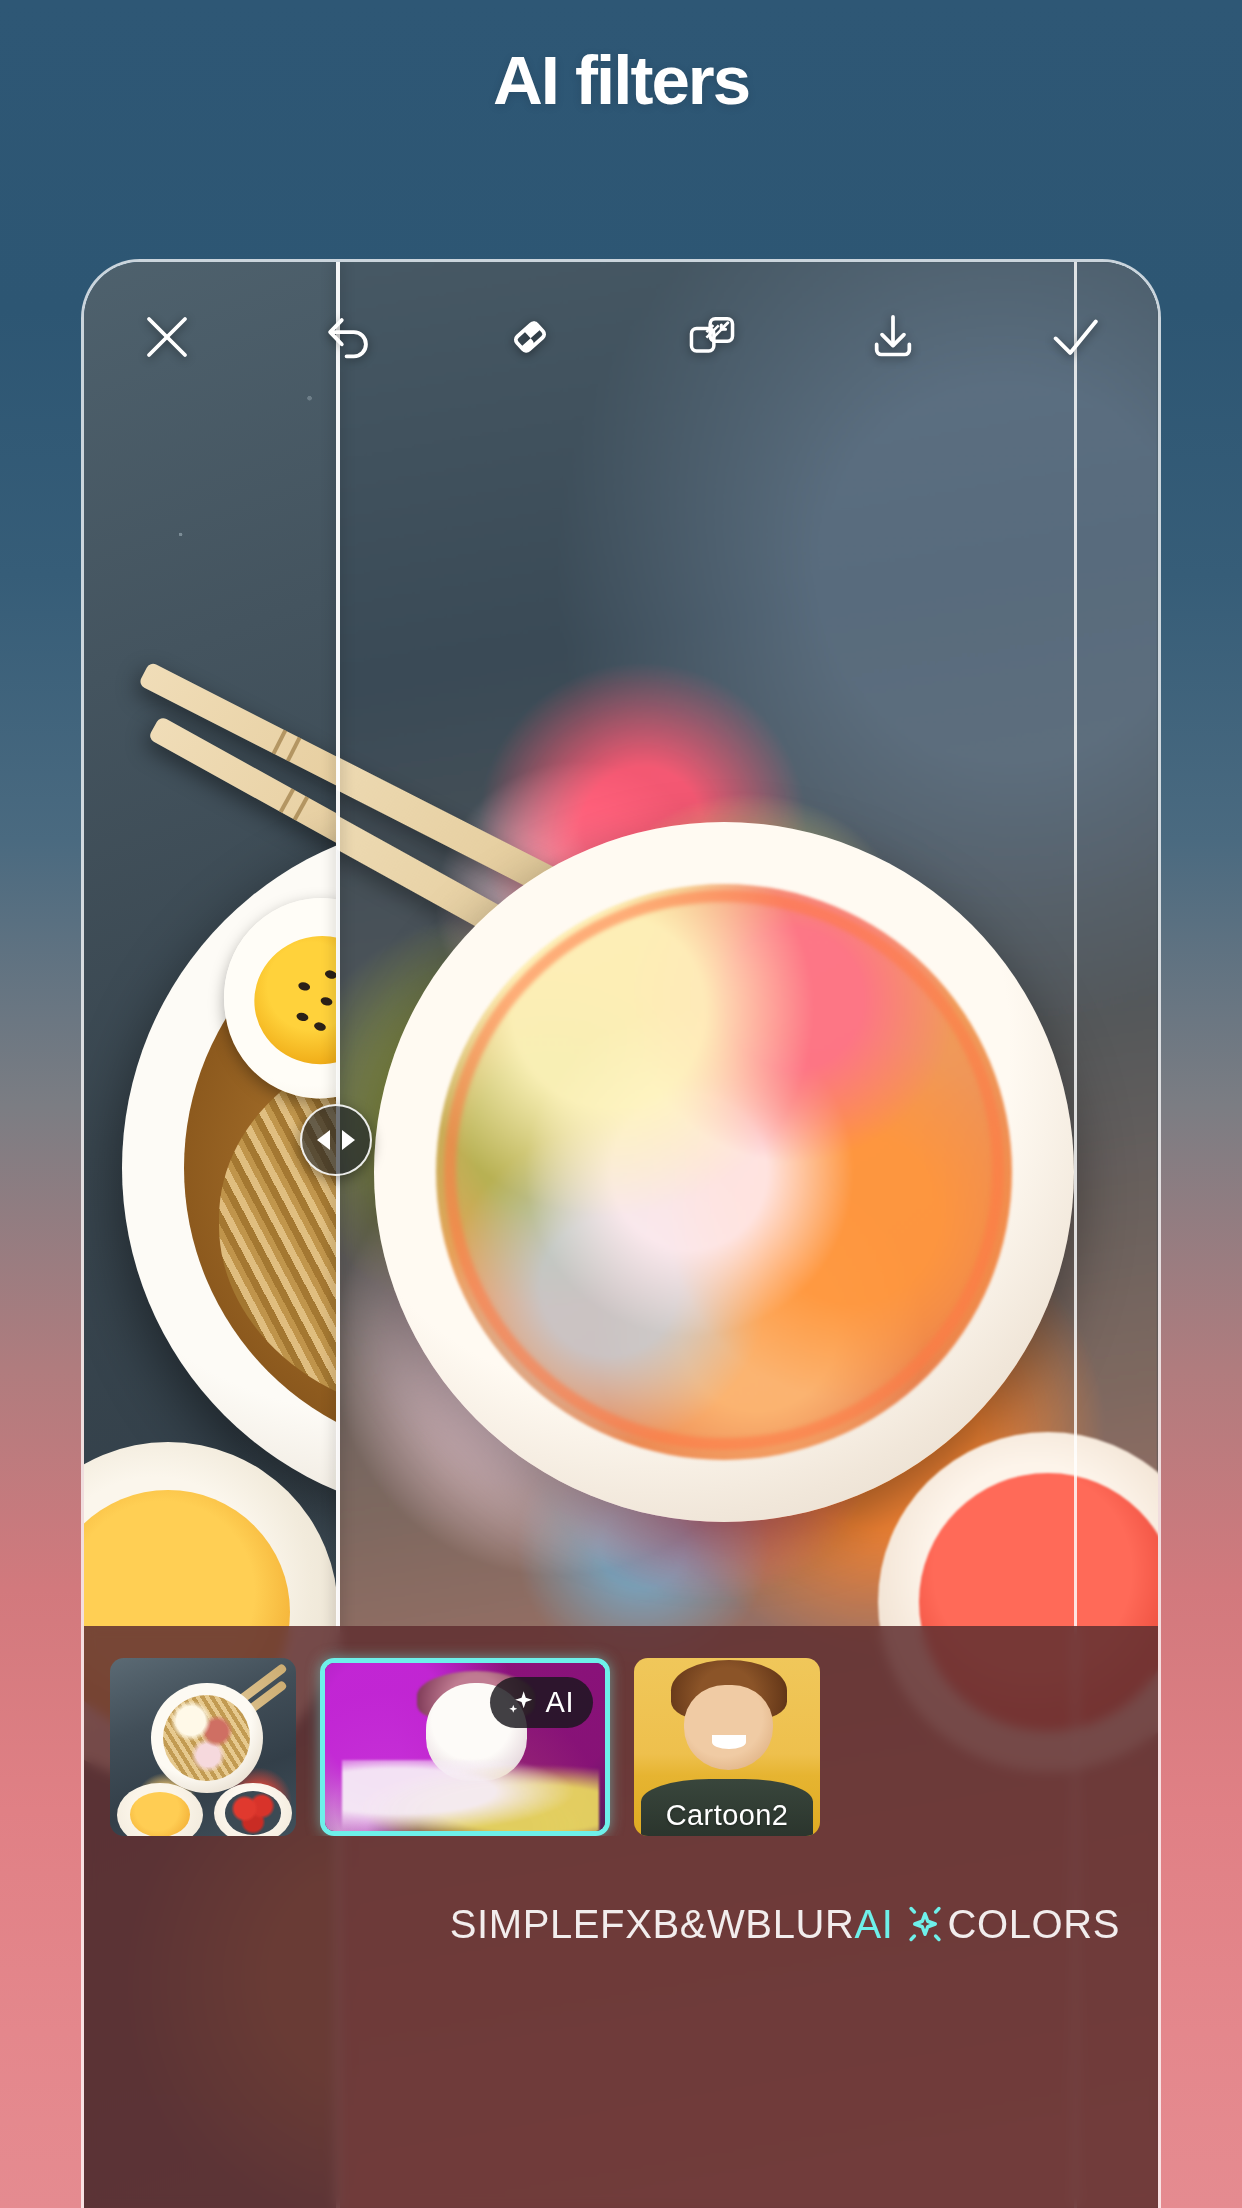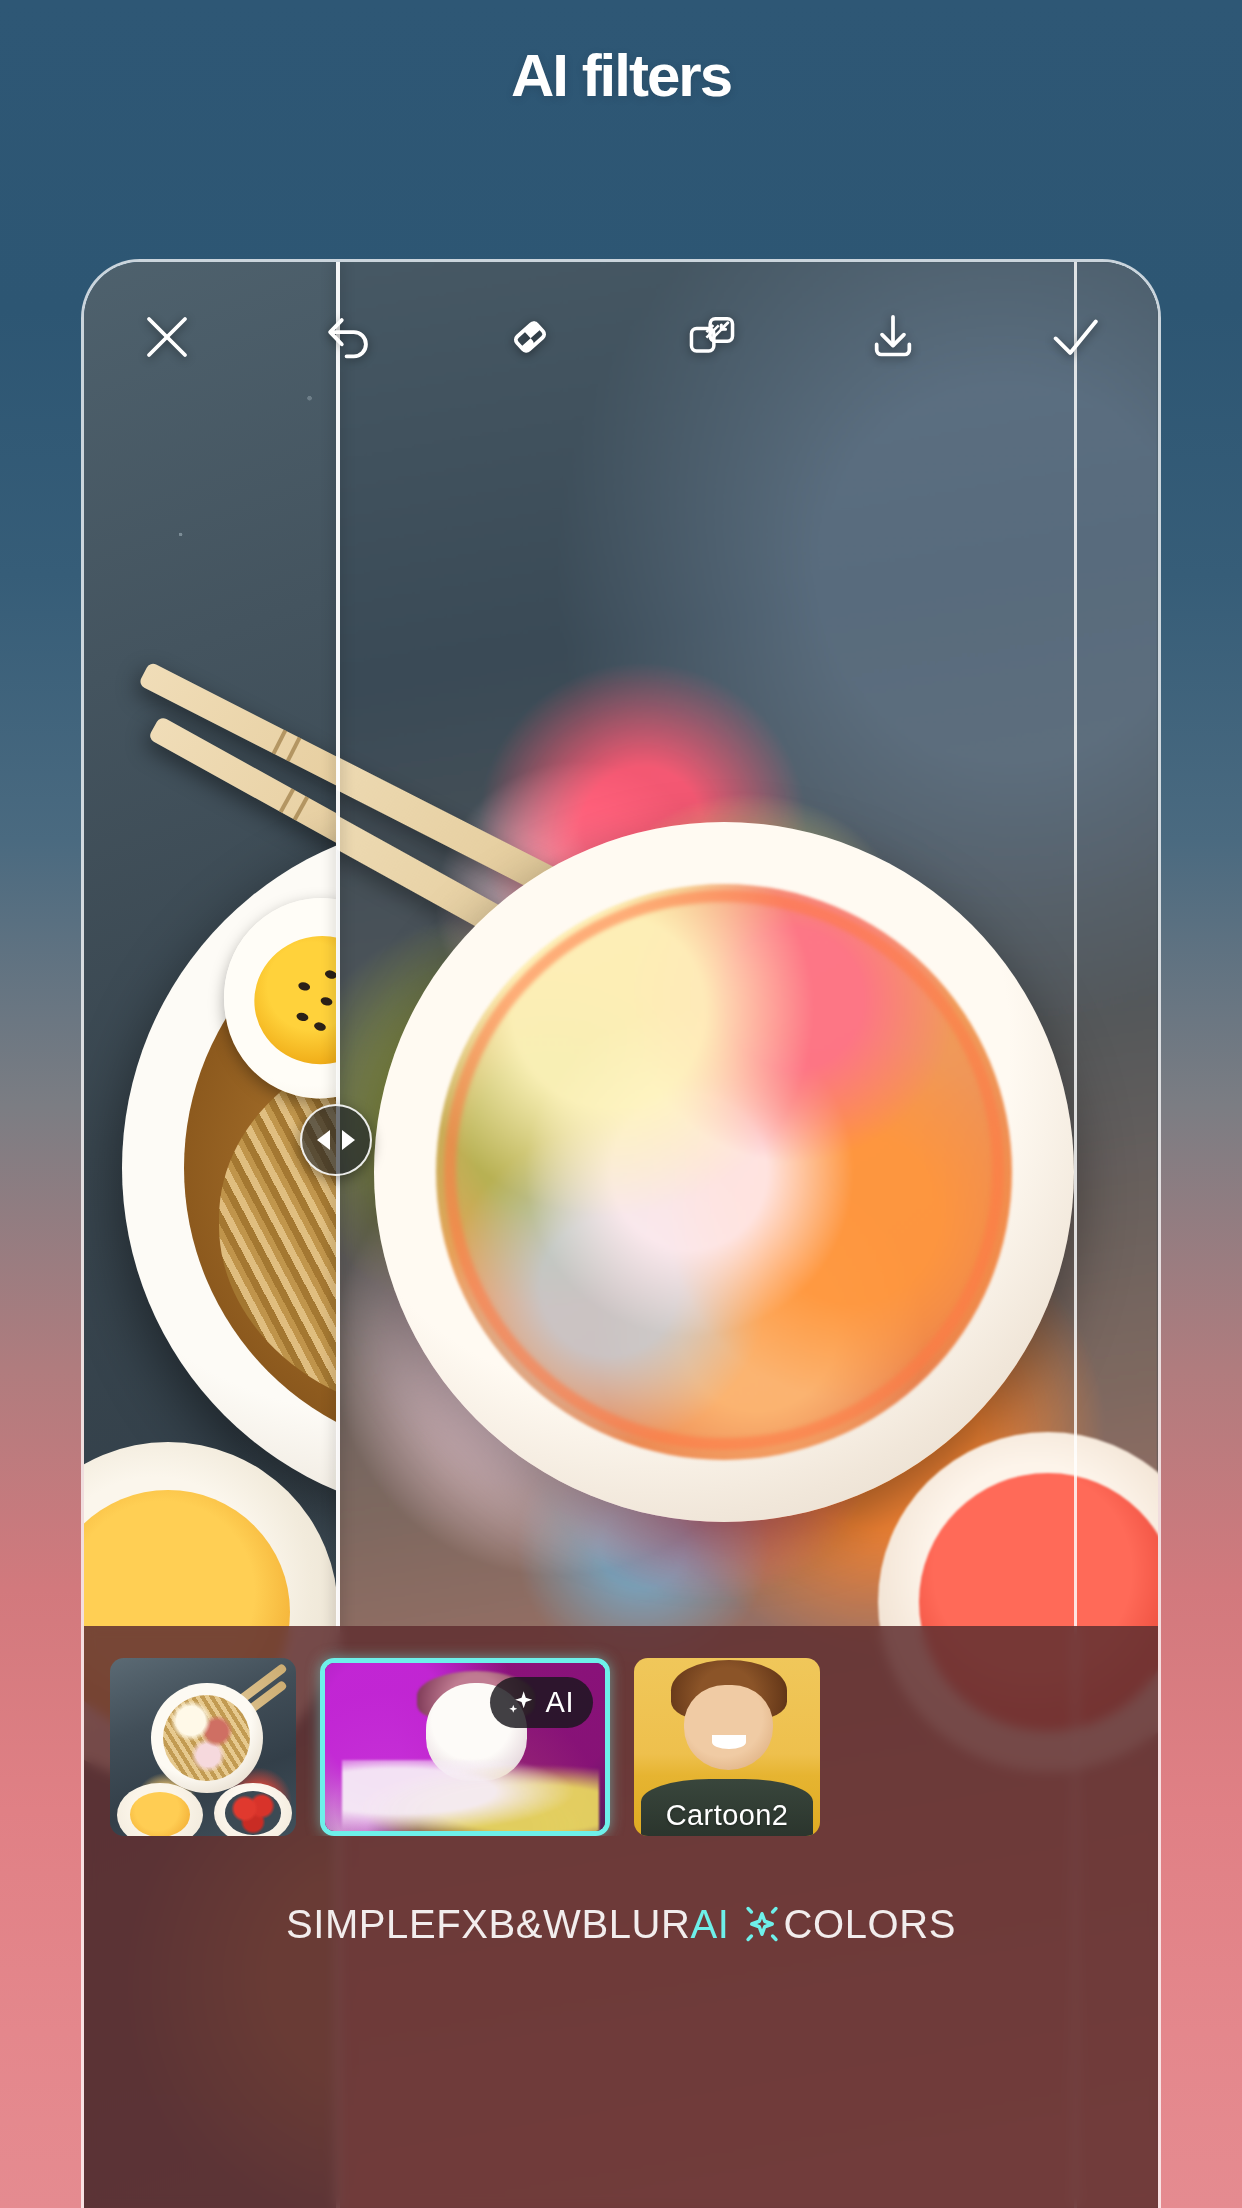--- a/index.html
+++ b/index.html
@@ -21,21 +21,21 @@
       #e08085 82%,
       #e4878c 92%,
       #e58b90 100%);
   }
 
   
   .headline {
     position:absolute; left:0; right:0; top:44px;
     text-align:center;
     color:#ffffff;
-    font-size:60px;
+    font-size:69px;
     font-weight:700;
     line-height:1.06;
     letter-spacing:-2px;
     z-index:40;
     text-shadow:0 2px 10px rgba(0,0,0,.12);
   }
   .headline .l2 { display:block; }
 
   
   .phone {
@@ -434,21 +434,21 @@
 
   .thumb-label {
     position:absolute; left:0; right:0; bottom:0; height:42px;
     display:flex; align-items:center; justify-content:center;
     color:#ffffff; font-size:29px; letter-spacing:.4px;
     text-shadow:0 1px 3px rgba(0,0,0,.35);
   }
 
   
   .tabs {
-    display:flex; align-items:center; justify-content:center;
+    display:flex; align-items:center; justify-content:flex-end;
     padding:0 38px;
     height:120px;
     margin-top:28px;
   }
   .tab {
     color:#f2eded;
     font-size:40px;
     letter-spacing:.6px;
     white-space:nowrap;
     cursor:pointer;

